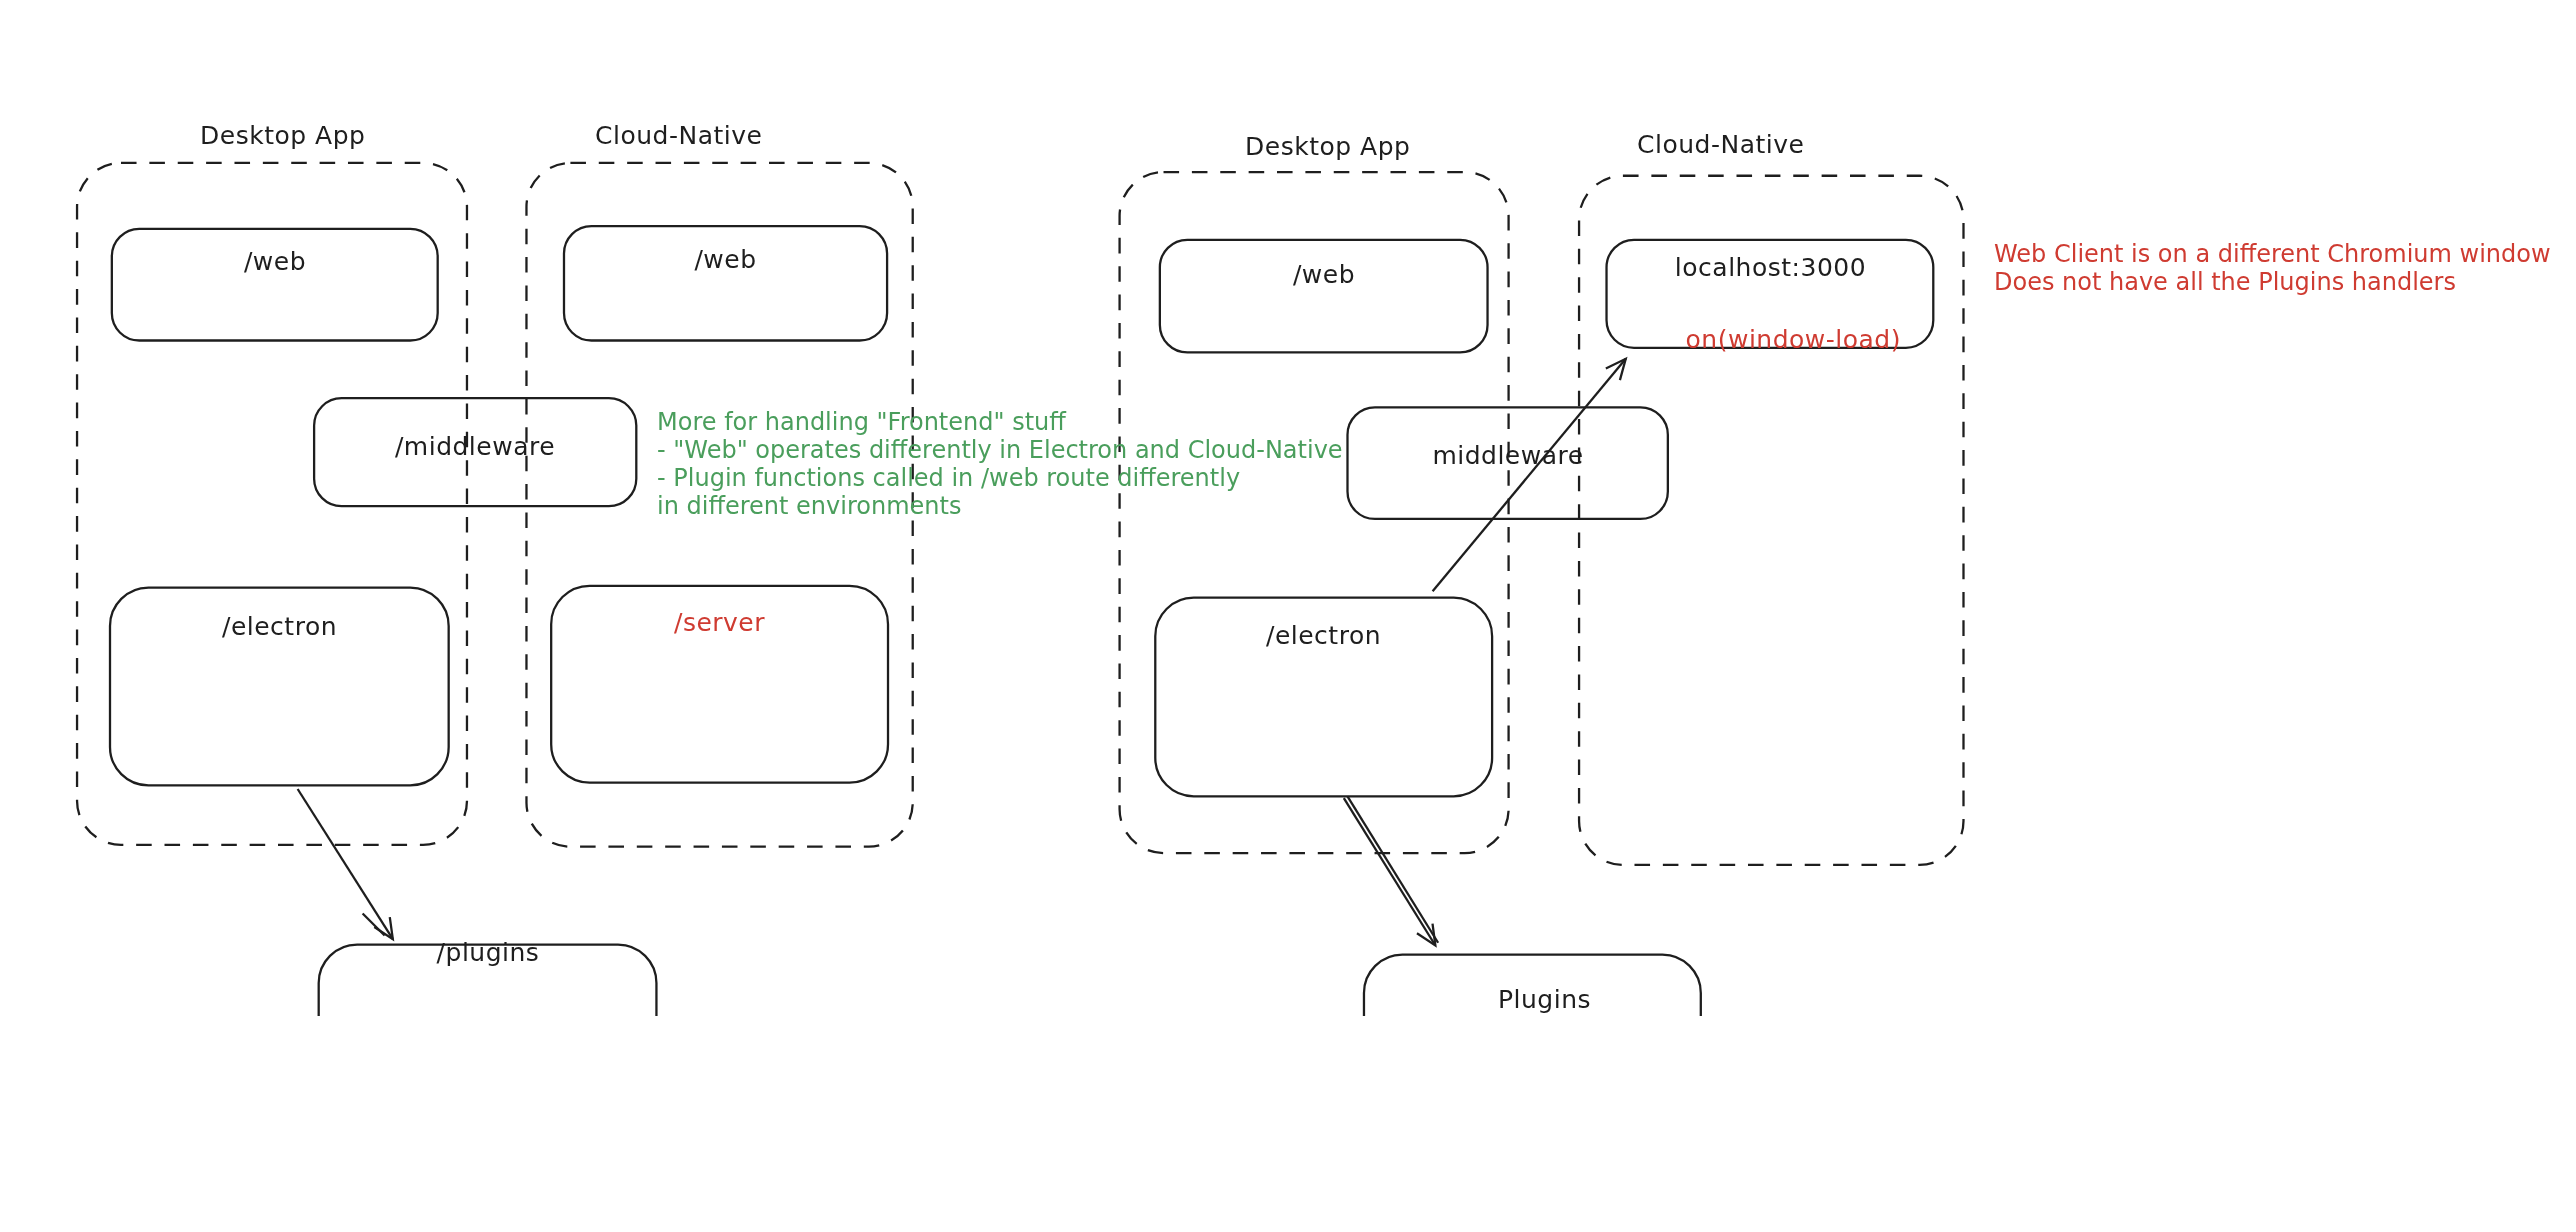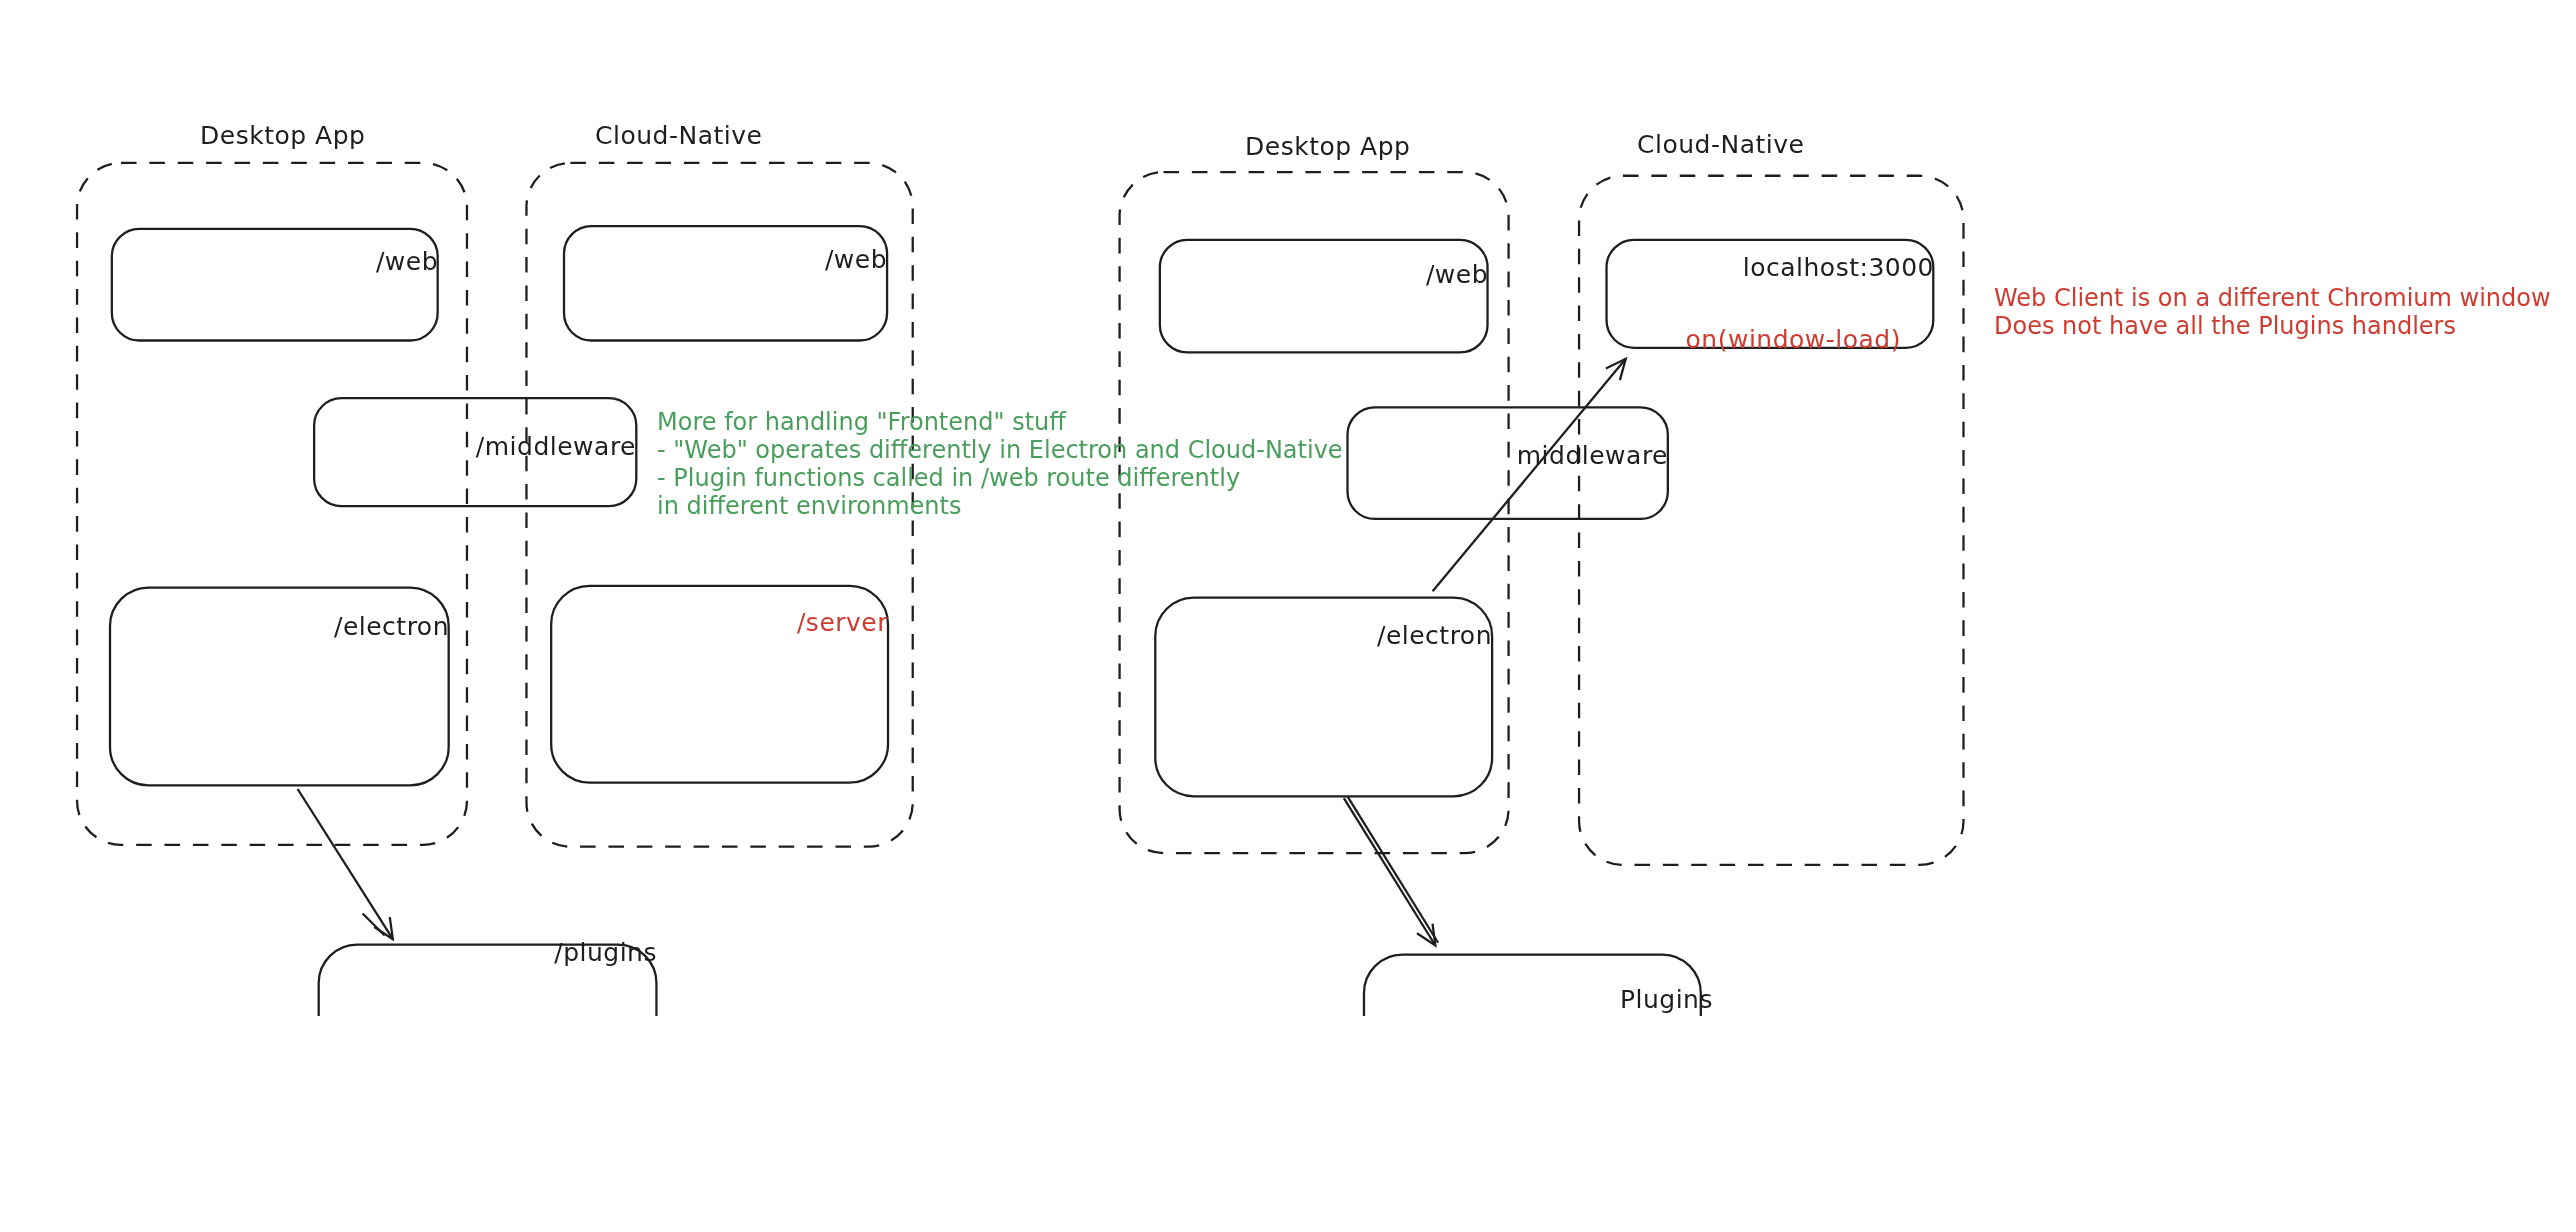--- a/index.html
+++ b/index.html
@@ -16,29 +16,29 @@
   .lbl{
     position:absolute;
     font-size:25px;
     white-space:nowrap;
     color:#1e1e1e;
     letter-spacing:0.5px;
   }
   .boxlbl{
     position:absolute;
     font-size:25px;
-    text-align:right;
+    text-align:center;
     white-space:nowrap;
     color:#1e1e1e;
     letter-spacing:0.5px;
   }
   .red{color:#cf3b31;}
   .note{position:absolute;font-size:24px;line-height:28px;white-space:nowrap;}
   .note-green{color:#4a9e5c;}
-  .note-red{color:#cf3b31;margin-top:44px;}
+  .note-red{color:#cf3b31;}
   .right-pad{text-align:right;padding-right:33px;box-sizing:border-box;margin-top:25px;}
 </style>
 </head>
 <body>
 
 <div id="canvas">
 
   <svg id="shapes" width="2576" height="1232" viewBox="0 0 2814 1346" fill="none" stroke="#1e1e1e" stroke-width="2.5">
     <defs>
       <marker id="arrowhead" markerUnits="userSpaceOnUse" markerWidth="40" markerHeight="40" refX="26" refY="14" orient="auto">

